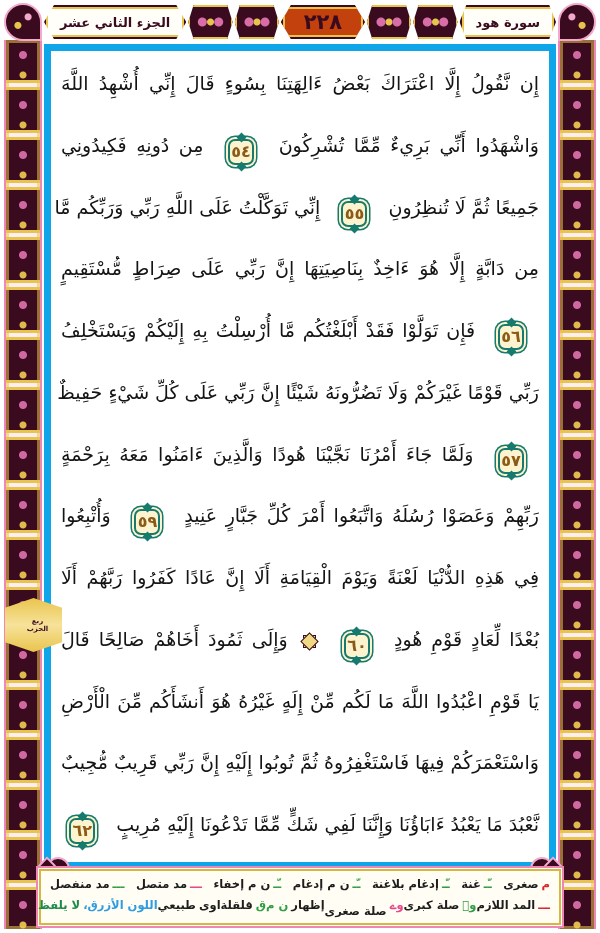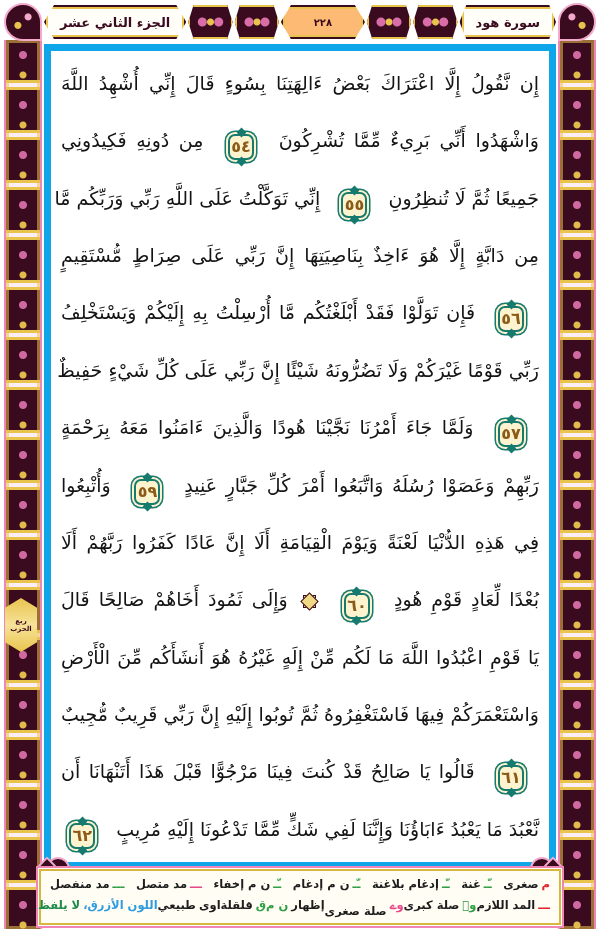--- a/index.html
+++ b/index.html
@@ -15,24 +15,24 @@
              clip-path:polygon(7% 0,93% 0,100% 50%,93% 100%,7% 100%,0 50%);
              color:#3a0a1e;font-weight:bold;font-size:13px;padding:0 14px;white-space:nowrap;}
   .orn-cell{width:52px;height:30px;background:
       radial-gradient(circle at 30% 50%, #d86da8 4px, rgba(0,0,0,0) 5px),
       radial-gradient(circle at 70% 50%, #d86da8 4px, rgba(0,0,0,0) 5px),
       radial-gradient(circle at 50% 50%, #e9c44d 3px, rgba(0,0,0,0) 4px),
       #3a0a1e;
       border:2px solid #e9c44d;box-shadow:0 0 0 2px #f2a9cc;
       clip-path:polygon(12% 0,88% 0,100% 50%,88% 100%,12% 100%,0 50%);}
   .num-cell{min-width:60px;height:30px;display:flex;align-items:center;justify-content:center;
-            background:#fdba74;border:2px solid #3a0a1e;
+            background:#c2410c;border:2px solid #3a0a1e;
             box-shadow:0 0 0 2px #f2a9cc,inset 0 0 0 2px #e9c44d;
             clip-path:polygon(12% 0,88% 0,100% 50%,88% 100%,12% 100%,0 50%);
-            font-size:10px;font-weight:bold;color:#3a0a1e;padding:0 10px;}
+            font-size:21px;font-weight:bold;color:#3a0a1e;padding:0 10px;}
   .corner-swirl{width:34px;height:34px;border-radius:50% 50% 50% 0;
             background:
               radial-gradient(circle at 35% 35%, #f2a9cc 3px, rgba(0,0,0,0) 4px),
               radial-gradient(circle at 65% 60%, #e9c44d 3px, rgba(0,0,0,0) 4px),
               #3a0a1e;
             border:2px solid #f2a9cc;flex:none;}
   .corner-swirl.rt{transform:scaleX(-1);}
 
   .side-border{position:absolute;top:40px;bottom:4px;width:34px;z-index:2;
       border-left:2px solid #ef86b5;border-right:2px solid #ef86b5;
@@ -45,25 +45,25 @@
   .side-border.left{left:4px;}
   .side-border.right{right:4px;}
 
   .corner-heart{position:absolute;width:42px;height:40px;z-index:4;}
   .corner-heart::before,.corner-heart::after{content:"";position:absolute;background:#3a0a1e;border:2px solid #f2a9cc;}
   .corner-heart::before{width:20px;height:20px;border-radius:50%;left:2px;top:8px;}
   .corner-heart::after{width:18px;height:18px;transform:rotate(45deg);left:14px;top:12px;border-radius:0 50% 50% 50%;}
   .corner-heart.bl{left:30px;bottom:44px;transform:scaleX(-1);}
   .corner-heart.br{right:30px;bottom:44px;}
 
-  .quarter-marker{position:absolute;left:5px;top:598px;width:32px;height:54px;z-index:5;
+  .quarter-marker{position:absolute;left:5px;top:598px;width:49px;height:54px;z-index:5;
       background:linear-gradient(180deg,#e9c44d,#f6e29a 50%,#e9c44d);
       clip-path:polygon(50% 0,100% 18%,100% 82%,50% 100%,0 82%,0 18%);
       display:flex;flex-direction:column;align-items:center;justify-content:center;
-      color:#3a0a1e;font-size:7px;font-weight:bold;line-height:8px;text-align:center;}
+      color:#3a0a1e;font-size:7px;font-weight:bold;line-height:8px;text-align:center;padding-left:8px;}
 
   
   .text-area{position:absolute;left:44px;right:44px;top:44px;bottom:64px;background:#ffffff;
       border:7px solid #0ea5e9;box-shadow:0 0 0 3px #fff;padding:6px 10px 2px 10px;
       display:flex;flex-direction:column;z-index:1;}
   .line{flex:1;direction:rtl;text-align:justify;text-align-last:justify;
       font-size:19px;color:#141414;line-height:52px;overflow:visible;white-space:nowrap;}
   .seg{letter-spacing:.5px;}
   .verse-badge{display:inline-flex;align-items:center;justify-content:center;
       min-width:22px;height:22px;margin:0 15px;vertical-align:-5px;
@@ -125,21 +125,20 @@
       <div class="line"><span class="seg">جَمِيعًا ثُمَّ لَا تُنظِرُونِ</span> <span class="verse-badge"><i class="t"></i><i class="b"></i>٥٥</span> <span class="seg">إِنِّي تَوَكَّلْتُ عَلَى اللَّهِ رَبِّي وَرَبِّكُم مَّا</span> </div>
       <div class="line"><span class="seg">مِن دَابَّةٍ إِلَّا هُوَ ءَاخِذٌ بِنَاصِيَتِهَا إِنَّ رَبِّي عَلَى صِرَاطٍ مُّسْتَقِيمٍ</span> </div>
       <div class="line"><span class="verse-badge"><i class="t"></i><i class="b"></i>٥٦</span> <span class="seg">فَإِن تَوَلَّوْا فَقَدْ أَبْلَغْتُكُم مَّا أُرْسِلْتُ بِهِ إِلَيْكُمْ وَيَسْتَخْلِفُ</span> </div>
       <div class="line"><span class="seg">رَبِّي قَوْمًا غَيْرَكُمْ وَلَا تَضُرُّونَهُ شَيْئًا إِنَّ رَبِّي عَلَى كُلِّ شَيْءٍ حَفِيظٌ</span> </div>
       <div class="line"><span class="verse-badge"><i class="t"></i><i class="b"></i>٥٧</span> <span class="seg">وَلَمَّا جَاءَ أَمْرُنَا نَجَّيْنَا هُودًا وَالَّذِينَ ءَامَنُوا مَعَهُ بِرَحْمَةٍ</span> </div>
       <div class="line"><span class="seg">رَبِّهِمْ وَعَصَوْا رُسُلَهُ وَاتَّبَعُوا أَمْرَ كُلِّ جَبَّارٍ عَنِيدٍ</span> <span class="verse-badge"><i class="t"></i><i class="b"></i>٥٩</span> <span class="seg">وَأُتْبِعُوا</span> </div>
       <div class="line"><span class="seg">فِي هَذِهِ الدُّنْيَا لَعْنَةً وَيَوْمَ الْقِيَامَةِ أَلَا إِنَّ عَادًا كَفَرُوا رَبَّهُمْ أَلَا</span> </div>
       <div class="line"><span class="seg">بُعْدًا لِّعَادٍ قَوْمِ هُودٍ</span> <span class="verse-badge"><i class="t"></i><i class="b"></i>٦٠</span> <span class="hizb-star"></span> <span class="seg">وَإِلَى ثَمُودَ أَخَاهُمْ صَالِحًا قَالَ</span> </div>
       <div class="line"><span class="seg">يَا قَوْمِ اعْبُدُوا اللَّهَ مَا لَكُم مِّنْ إِلَهٍ غَيْرُهُ هُوَ أَنشَأَكُم مِّنَ الْأَرْضِ</span> </div>
       <div class="line"><span class="seg">وَاسْتَعْمَرَكُمْ فِيهَا فَاسْتَغْفِرُوهُ ثُمَّ تُوبُوا إِلَيْهِ إِنَّ رَبِّي قَرِيبٌ مُّجِيبٌ</span> </div>
-      <div class="line"><span class="verse-badge"><i class="t"></i><i class="b"></i>٦١</span> <span class="seg">قَالُوا يَا صَالِحُ قَدْ كُنتَ فِينَا مَرْجُوًّا قَبْلَ هَذَا أَتَنْهَانَا أَن</span> </div>
       <div class="line"><span class="seg">نَّعْبُدَ مَا يَعْبُدُ ءَابَاؤُنَا وَإِنَّنَا لَفِي شَكٍّ مِّمَّا تَدْعُونَا إِلَيْهِ مُرِيبٍ</span> <span class="verse-badge"><i class="t"></i><i class="b"></i>٦٢</span> </div>
     </div>
 
   <div class="legend" id="legendBox">
       <div class="legend-row">
         <span class="legend-item">
           <span style="color: rgb(224, 36, 46);">م</span>
           <span style="color: rgb(29, 29, 29);">صغرى</span>
         </span>
         <span class="legend-item">

